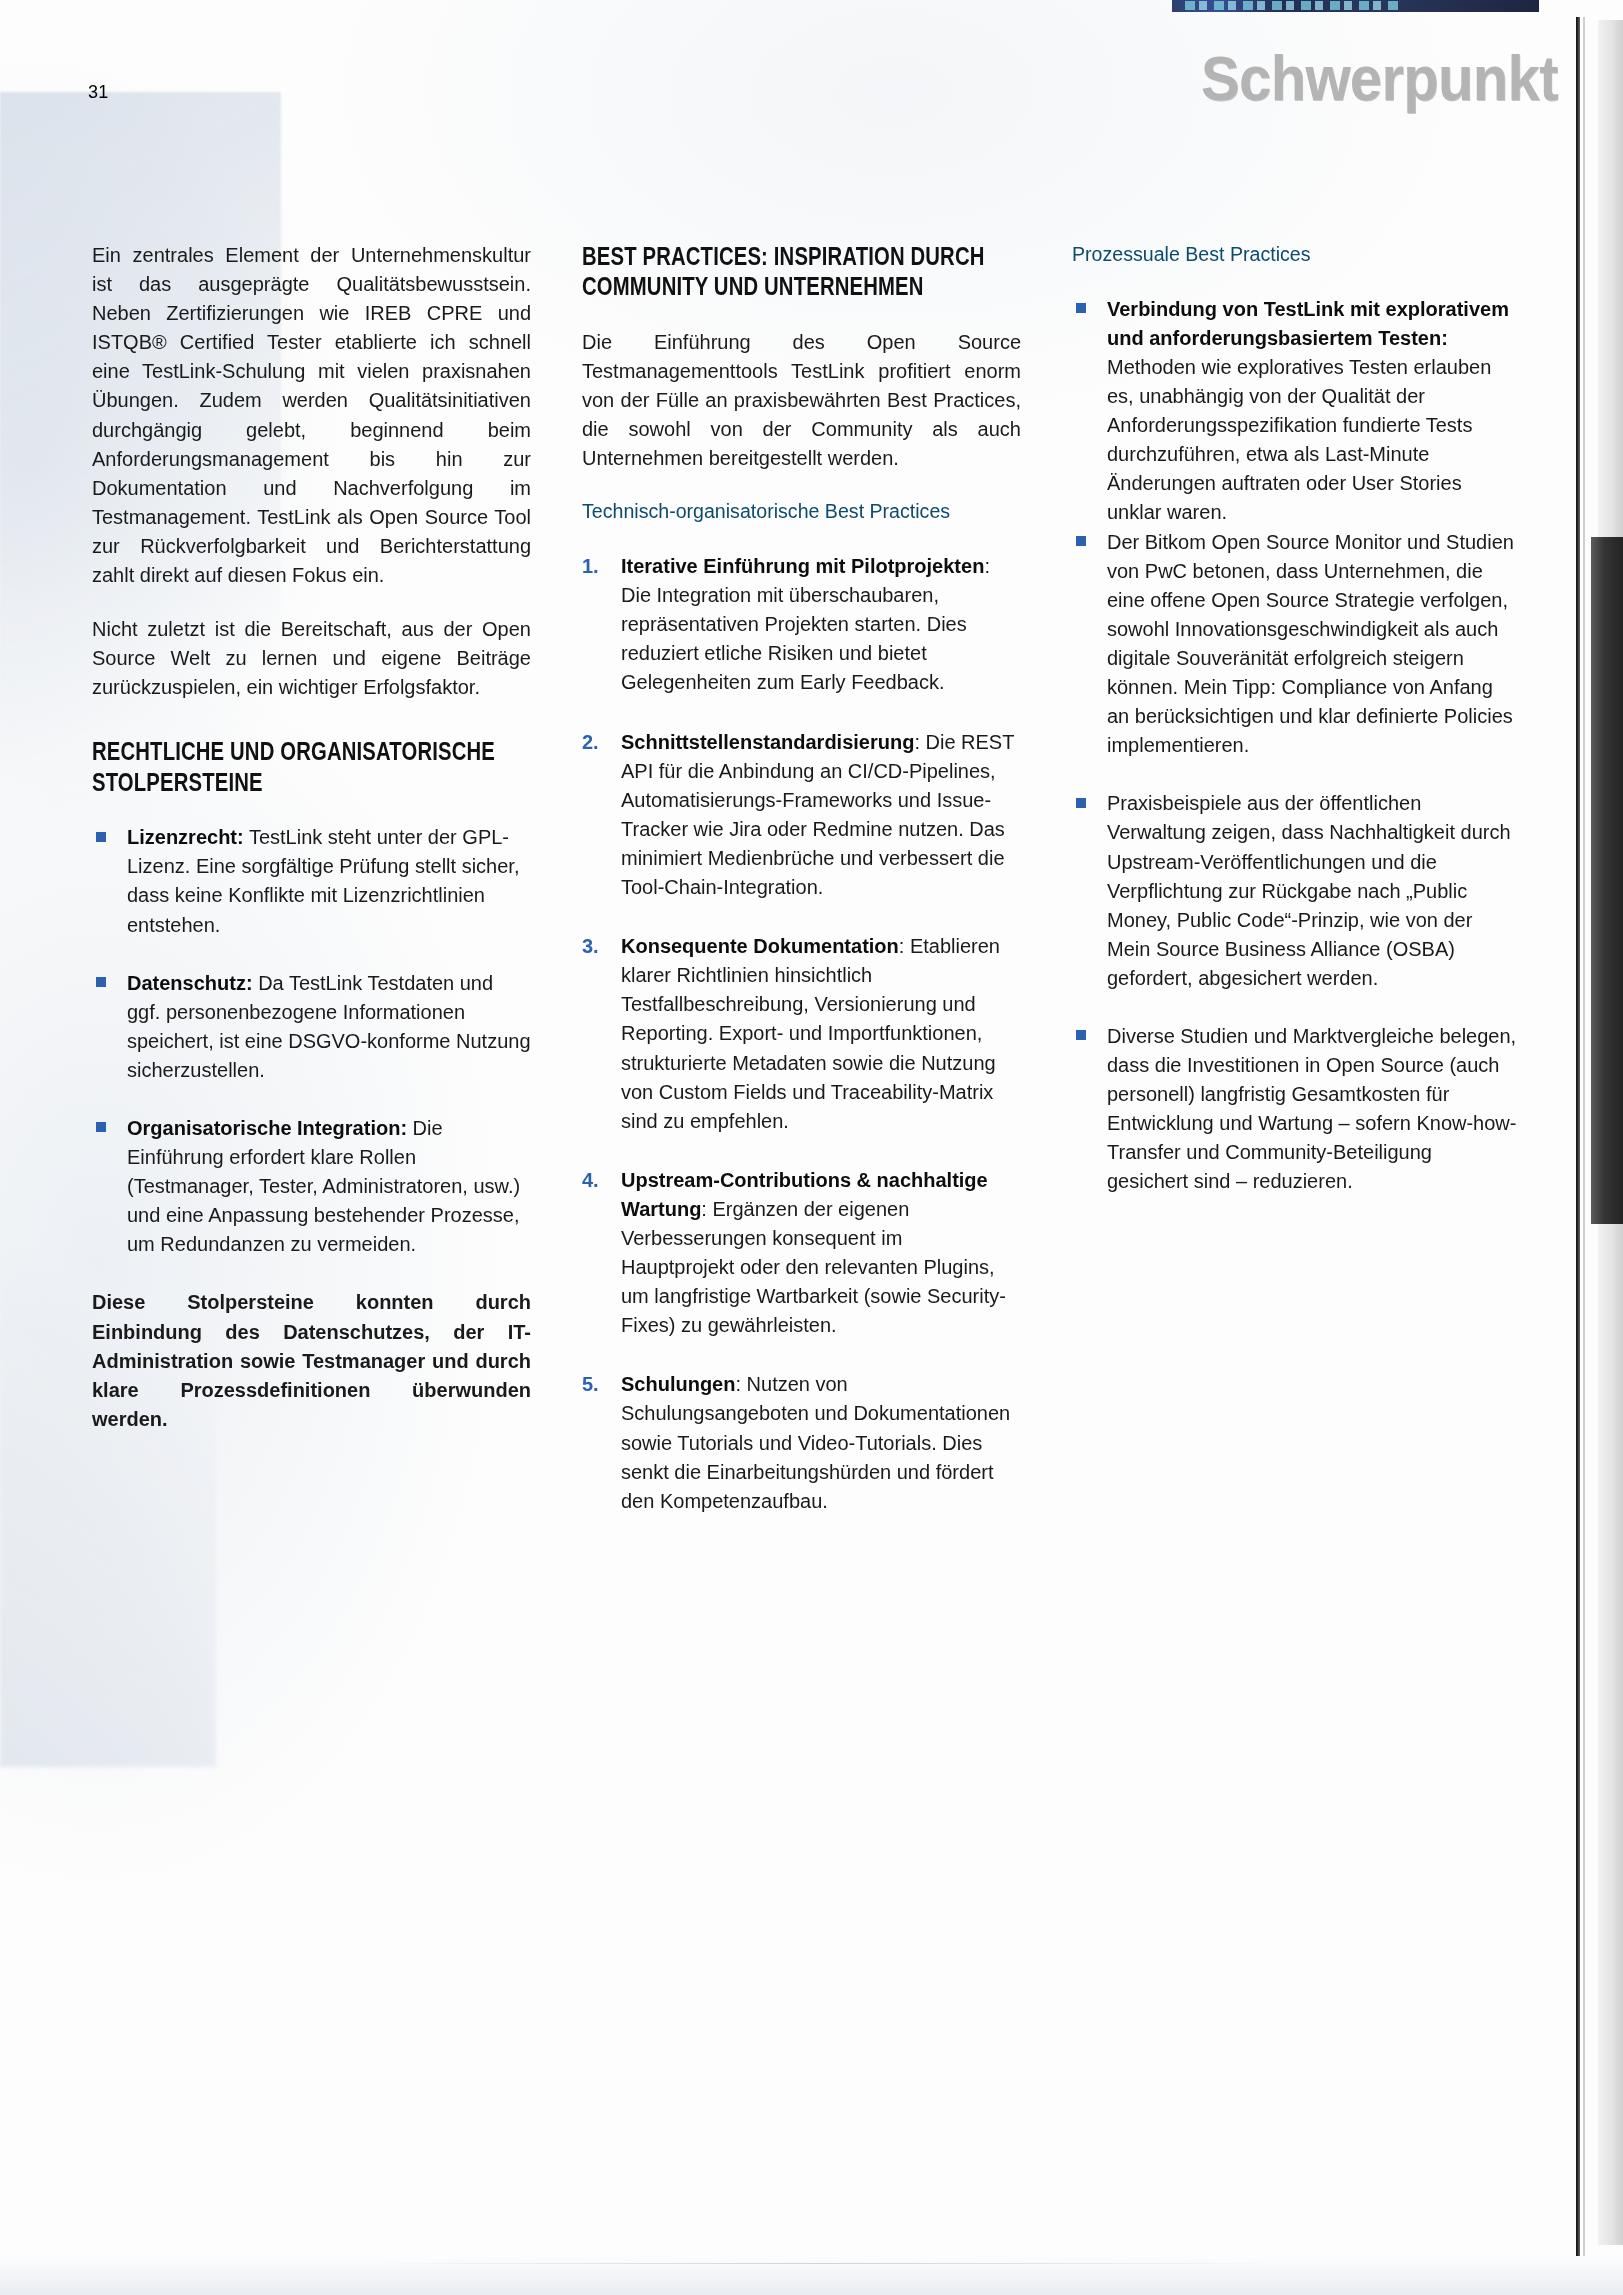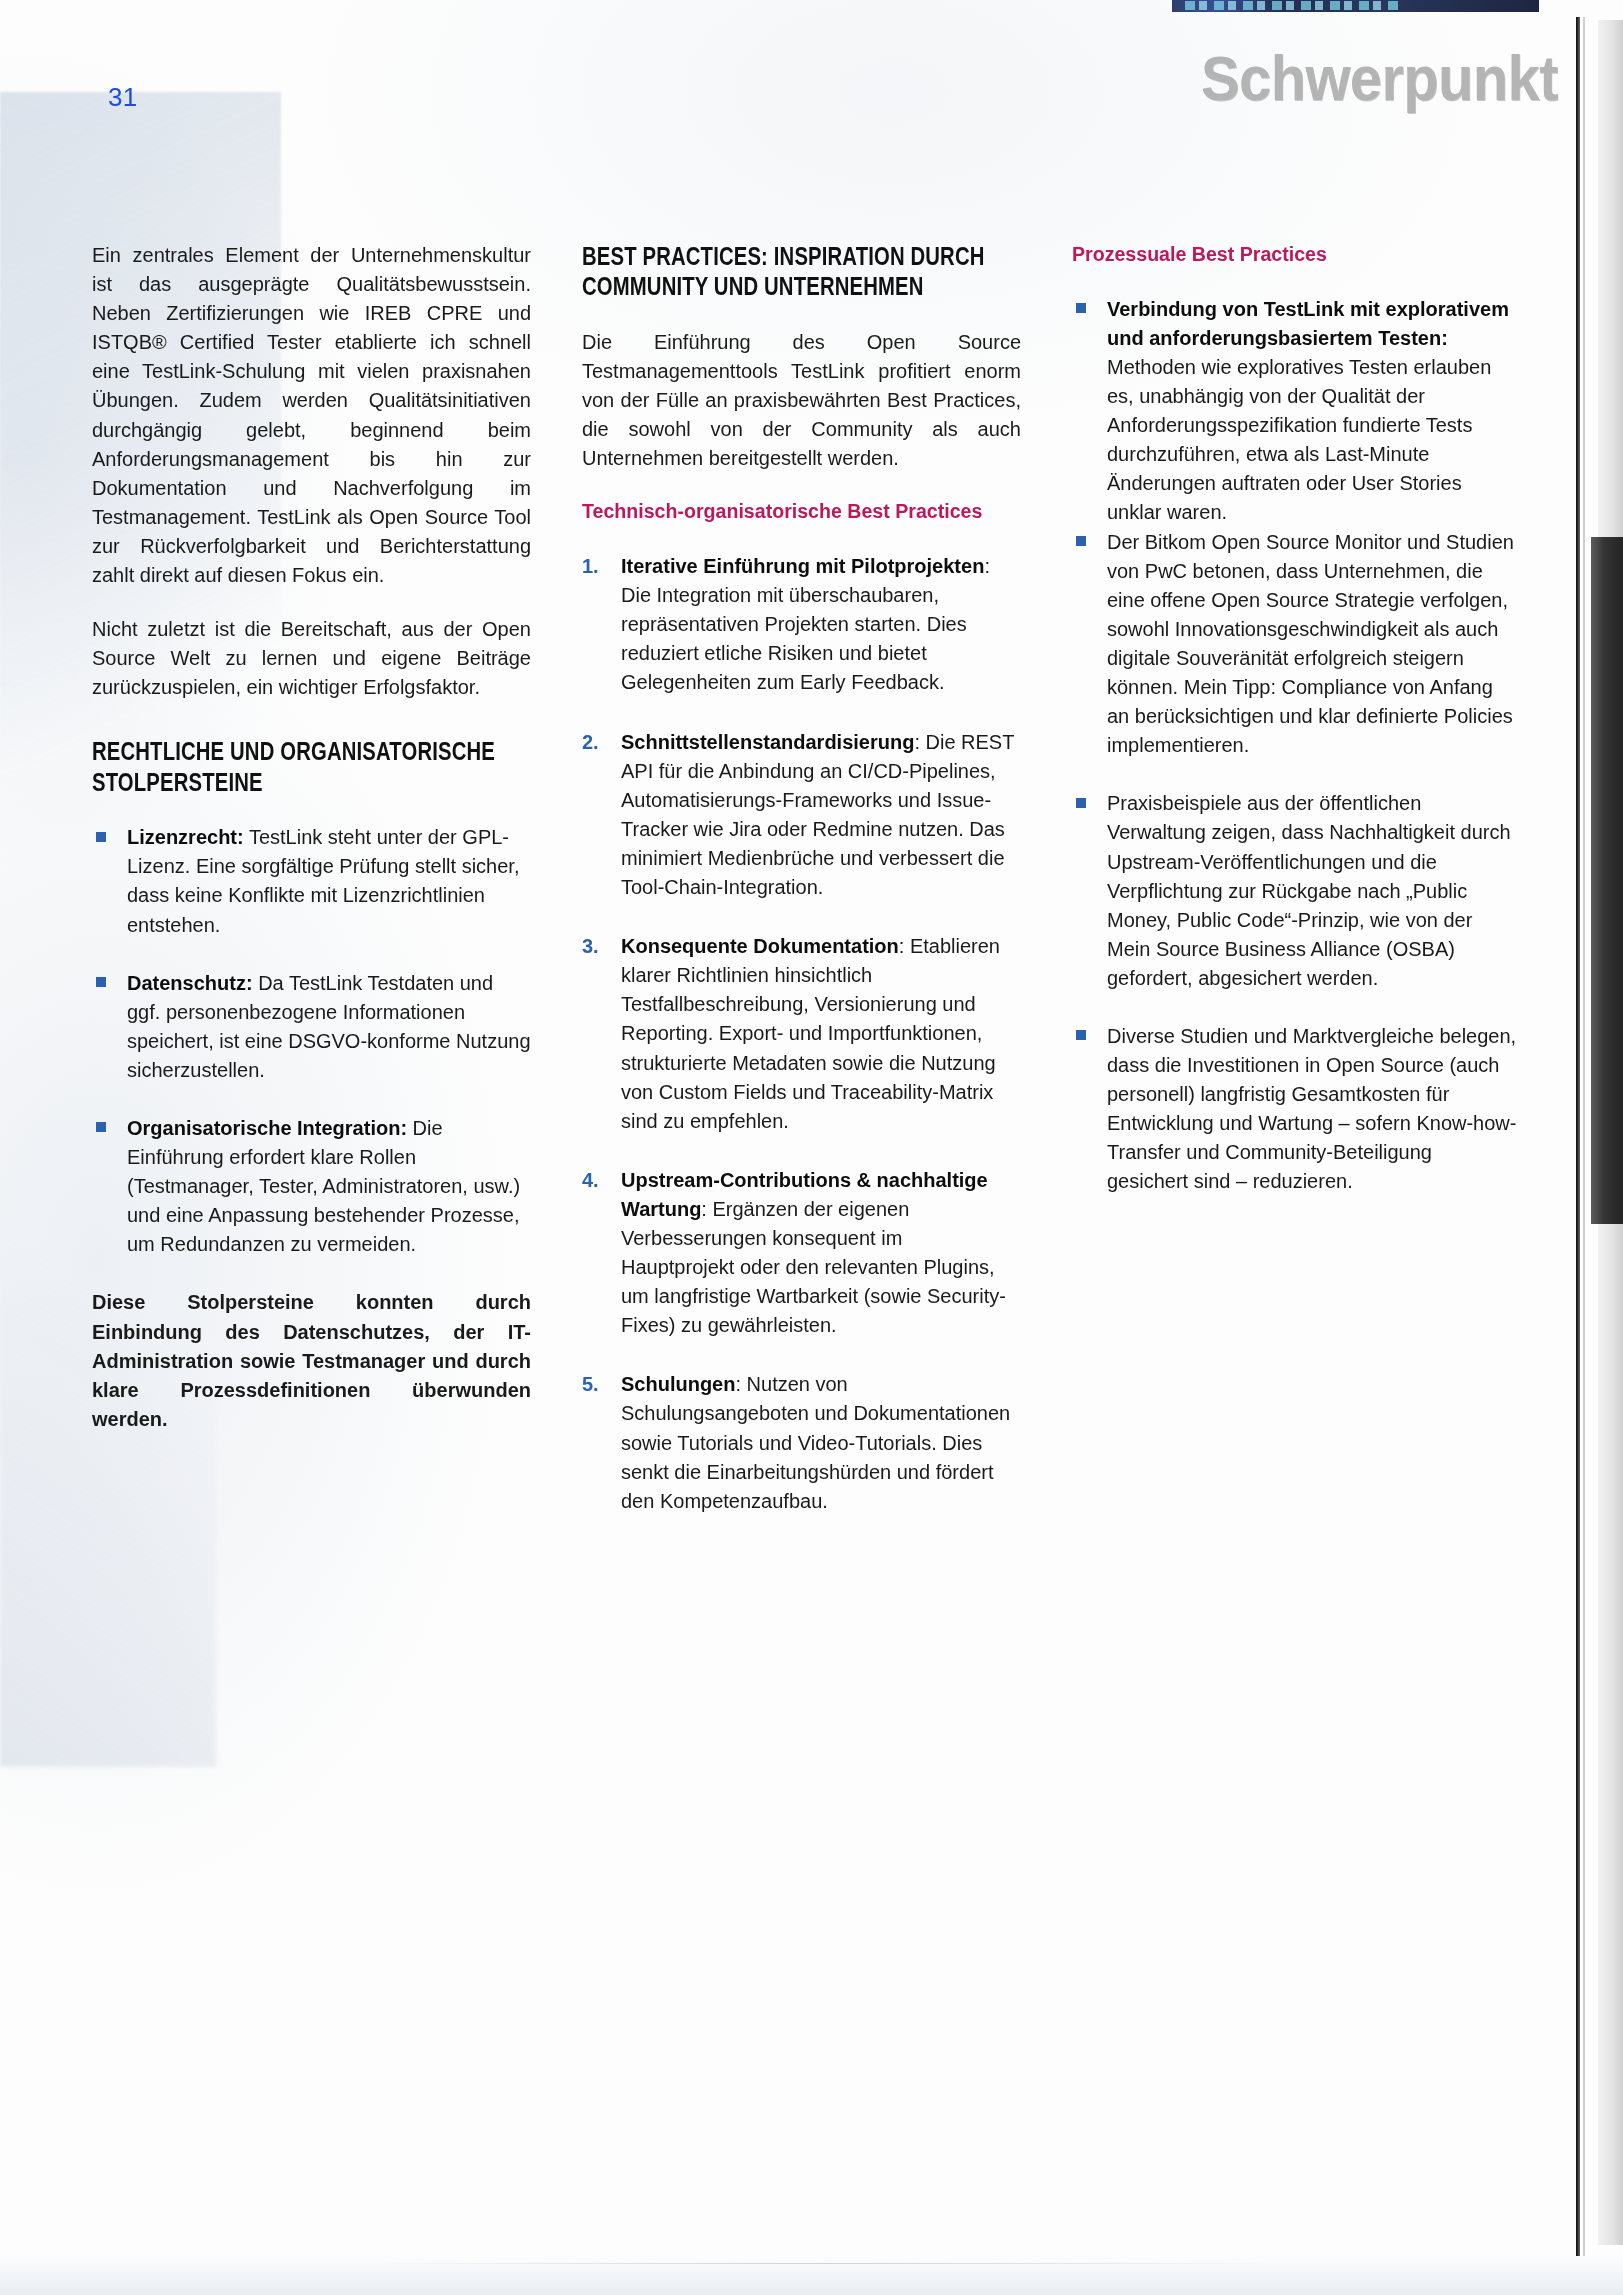--- a/index.html
+++ b/index.html
@@ -57,22 +57,22 @@
     filter:blur(1.3px);
   }
   .scan-smudge-b{
     position:absolute;top:982px;left:0px;width:216px;height:785px;
     background:linear-gradient(35deg,rgba(182,196,214,.34) 0%,rgba(255,255,255,0) 58%);
     filter:blur(2px);
   }
 
   
   .folio{
-    position:absolute;top:82px;left:108px;
-    font-size:26px;color:#1d4ed8;letter-spacing:0.3px;
+    position:absolute;top:82px;left:88px;
+    font-size:18px;color:#000000;letter-spacing:0.3px;
   }
   .masthead{
     position:absolute;top:47px;right:65px;
     font-family:"Liberation Sans Narrow","Liberation Sans",sans-serif;
     font-weight:bold;font-size:63px;line-height:1;
     letter-spacing:-0.7px;
     color:#b4b4b4;
     transform:scaleX(.92);transform-origin:right center;
     text-shadow:0.7px 0.7px 0 #c9c9c9;
   }
@@ -104,25 +104,25 @@
     text-transform:uppercase;
     transform:scaleX(.78);
     transform-origin:left top;
     width:128%;
     margin:34px 0 26px 0;
     color:#111;
   }
   .sec-head.first{margin-top:0;}
 
   .sub-head{
-    font-weight:bold;
+    font-weight:normal;
     font-size:19.6px;
     line-height:1.42;
     margin:2.6px 0 26px 0;
-    color:#be185d;
+    color:#0c4a6e;
   }
   .sub-head.first{margin-top:0;}
 
   
   ul.b{list-style:none;margin:0 0 0 0;padding:0;}
   ul.b > li{
     position:relative;
     padding-left:35px;
     margin:0 0 29px 0;
   }

